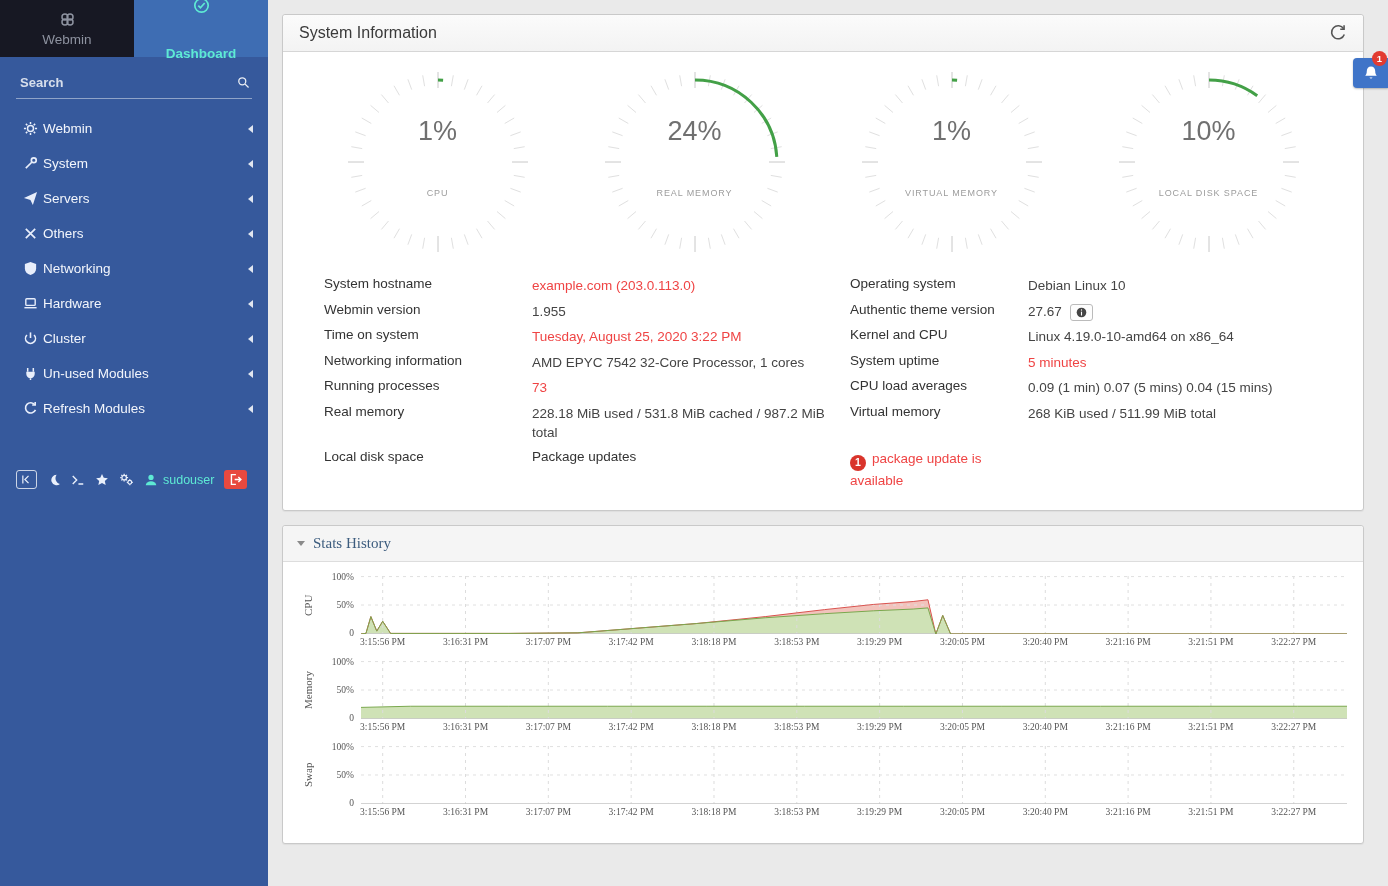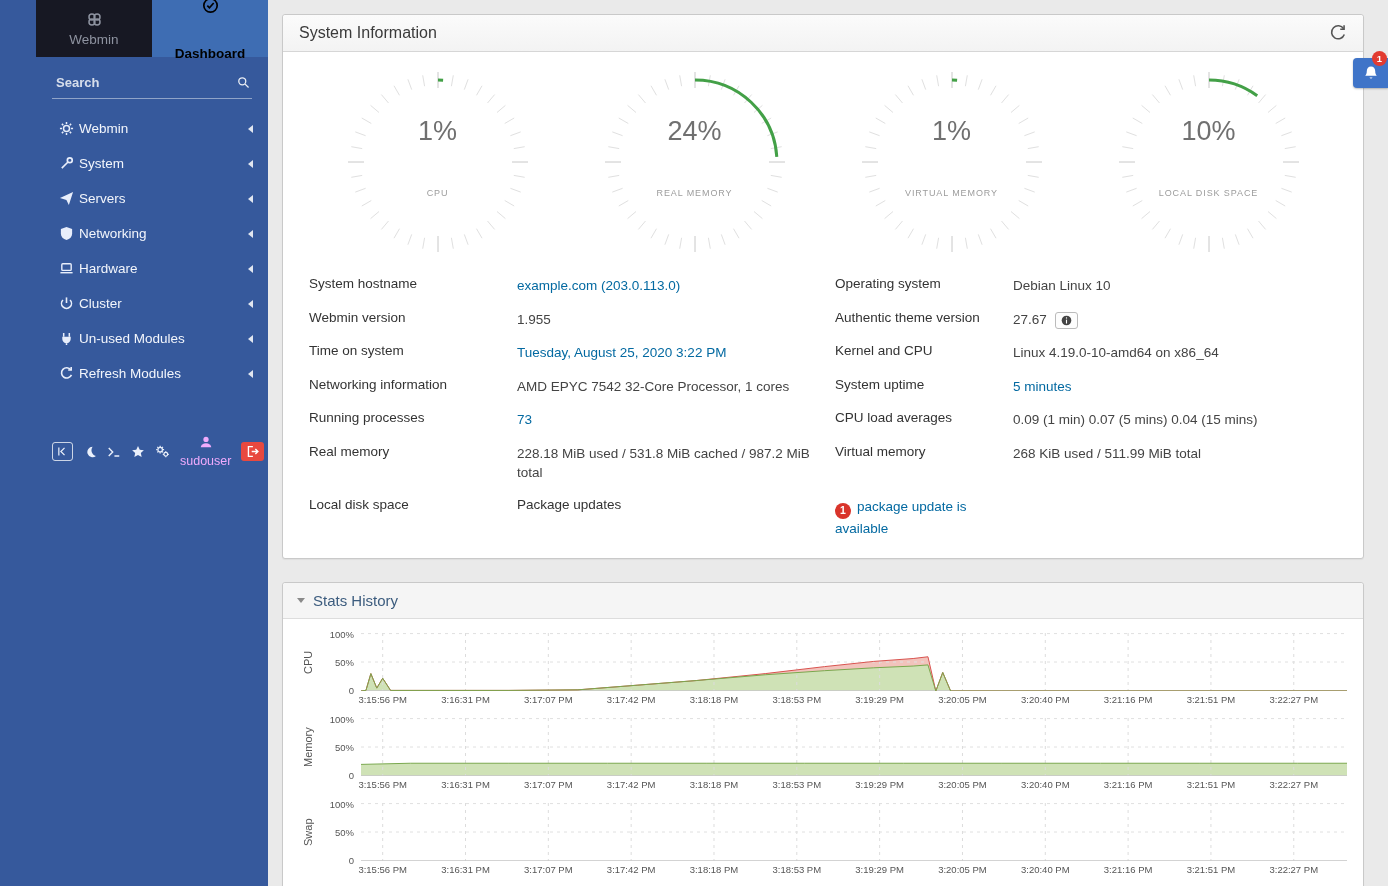--- a/index.html
+++ b/index.html
@@ -2,70 +2,70 @@
 <html><head>
 <meta charset="utf-8">
 <style>
   *{box-sizing:border-box;}
   html,body{margin:0;padding:0;width:1388px;height:886px;overflow:hidden;
     font-family:"Liberation Sans","DejaVu Sans",sans-serif;background:#eaeaea;color:#333;}
   .icon{display:inline-flex;align-items:center;justify-content:center;}
   .icon svg{display:block;}
 
   
-  .sidebar{position:absolute;left:0;top:0;width:268px;height:886px;background:#36599c;padding-left:36px;}
+  .sidebar{position:absolute;left:0;top:0;width:268px;height:886px;background:#36599c;}
   .tabs{display:flex;height:57px;}
   .tab{flex:1;display:flex;flex-direction:column;align-items:center;justify-content:center;gap:4px;
     font-size:13.5px;cursor:pointer;}
   .tab-webmin{background:#171823;color:#8e93a0;}
-  .tab-dashboard{background:#3e6db3;color:#000000;font-weight:bold;gap:32px;}
+  .tab-dashboard{background:#3e6db3;color:#5eead4;font-weight:bold;gap:32px;}
   .search-box{display:flex;align-items:center;margin:10px 16px 12px;padding:7px 2px;
     border-bottom:1px solid rgba(255,255,255,.45);}
   .search-box input{flex:1;background:transparent;border:none;outline:none;color:#e4ebf8;font-size:13px;font-weight:bold;}
   .search-box input::placeholder{color:rgba(255,255,255,.8);}
   .search-icon{color:rgba(255,255,255,.9);cursor:pointer;}
   .nav{margin-top:6px;}
   .nav-item{display:flex;align-items:center;height:35px;padding:0 15px 0 17px;font-size:13.5px;cursor:pointer;}
   .nav-icon{width:26px;color:#e8eefb;}
   .nav-label{flex:1;color:#f3f6fc;}
   .caret-left{width:0;height:0;border-top:4px solid transparent;border-bottom:4px solid transparent;
     border-right:5px solid rgba(255,255,255,.85);}
   .side-toolbar{display:flex;align-items:center;gap:10px;margin:44px 0 0 16px;color:#eaf0fb;}
   .tool-btn{display:inline-flex;align-items:center;cursor:pointer;color:#eaf0fb;}
   .tool-btn.boxed{border:1px solid rgba(255,255,255,.75);border-radius:3px;padding:2px 3px;}
-  .tool-user{display:flex;align-items:center;gap:5px;font-size:12.5px;color:#f0abfc;cursor:pointer;flex-direction:column;}
+  .tool-user{display:flex;align-items:center;gap:5px;font-size:12.5px;color:#5eead4;cursor:pointer;}
   .tool-logout{background:#e8493f;border-radius:3px;padding:3px 5px;color:#fff;}
 
   
   .main{position:absolute;left:268px;top:0;right:0;bottom:0;padding:14px 24px 0 14px;}
   .panel{background:#fff;border:1px solid #c9c9c9;border-radius:3px;box-shadow:0 1px 1px rgba(0,0,0,.05);}
   .panel-header{display:flex;align-items:flex-start;padding:9px 16px;
     background:linear-gradient(#fbfbfb,#f3f3f3);border-bottom:1px solid #d6d6d6;border-radius:3px 3px 0 0;}
   .panel-title{flex:1;font-size:16px;color:#3a3a3a;}
   .refresh-btn{color:#555;cursor:pointer;}
 
   .sysinfo-body{padding:16px 26px 20px;}
   .gauges{display:flex;justify-content:space-around;margin:4px 0 24px;}
   .gauge{position:relative;width:180px;height:180px;}
   .gauge-value{position:absolute;top:44px;left:0;width:100%;text-align:center;font-size:27px;color:#707070;}
   .gauge-label{position:absolute;top:116px;left:0;width:100%;text-align:center;font-size:9px;
     letter-spacing:.9px;color:#9c9c9c;}
 
-  .info-grid{display:grid;grid-template-columns:208px 318px 178px 1fr;row-gap:14px;font-size:13.5px;align-items:start;}
+  .info-grid{display:grid;grid-template-columns:208px 318px 178px 1fr;row-gap:6px;font-size:13.5px;align-items:start;margin-left:15px;}
   .info-label{color:#333;}
   .info-value{color:#444;padding-right:18px;line-height:1.45;}
-  .link{color:#0369a1;cursor:pointer;}
+  .link{color:#ef4444;cursor:pointer;}
   .count-badge{display:inline-flex;align-items:center;justify-content:center;width:16px;height:16px;
     border-radius:50%;background:#d9342b;color:#fff;font-size:10.5px;font-weight:bold;margin-right:6px;
     vertical-align:-3px;}
   .info-pill{display:inline-flex;align-items:center;justify-content:center;border:1px solid #bbb;
     border-radius:3px;background:#fdfdfd;padding:2px 5px;margin-left:8px;vertical-align:-2px;cursor:pointer;}
 
   
-  .stats-panel{margin-top:23px;}
+  .stats-panel{margin-top:14px;font-family:Liberation Serif, serif;}
   .stats-header{display:flex;align-items:center;gap:8px;padding:9px 14px;background:#f5f5f5;
     border-bottom:1px solid #ddd;cursor:pointer;border-radius:3px 3px 0 0;}
   .caret-down{width:0;height:0;border-left:4px solid transparent;border-right:4px solid transparent;
     border-top:5px solid #8a8a8a;}
   .stats-title{color:#3c5c7e;font-size:15px;}
   .stats-body{padding:14px 16px 12px 14px;}
   .chart-row{display:flex;margin-bottom:10px;}
   .chart-name{width:22px;height:58px;display:flex;align-items:center;justify-content:center;
     color:#555;font-size:11px;writing-mode:vertical-rl;transform:rotate(180deg);}
   .chart-main{flex:1;}
@@ -150,20 +150,31 @@
         <span class="nav-label">System</span>
         <span class="caret-left"></span>
       </div>
       <div class="nav-item">
         <span class="icon nav-icon">
           <svg viewBox="0 0 16 16" width="15" height="15">
             <path fill="currentColor" d="M1 7.5L15 1l-4.5 14-2.6-5.4L1 7.5z"></path>
           </svg>
         </span>
         <span class="nav-label">Servers</span>
+        <span class="caret-left"></span>
+      </div>
+      <div class="nav-item">
+        <span class="icon nav-icon">
+          <svg viewBox="0 0 16 16" width="15" height="15">
+            <g stroke="currentColor" stroke-width="1.8" fill="none">
+              <path d="M3 13L13 3M3 3l10 10"></path>
+            </g>
+          </svg>
+        </span>
+        <span class="nav-label">Others</span>
         <span class="caret-left"></span>
       </div>
       <div class="nav-item">
         <span class="icon nav-icon">
           <svg viewBox="0 0 16 16" width="15" height="15">
             <path fill="currentColor" d="M8 1l6 2.3V8c0 3.5-2.4 5.9-6 7-3.6-1.1-6-3.5-6-7V3.3L8 1z"></path>
           </svg>
         </span>
         <span class="nav-label">Networking</span>
         <span class="caret-left"></span>

